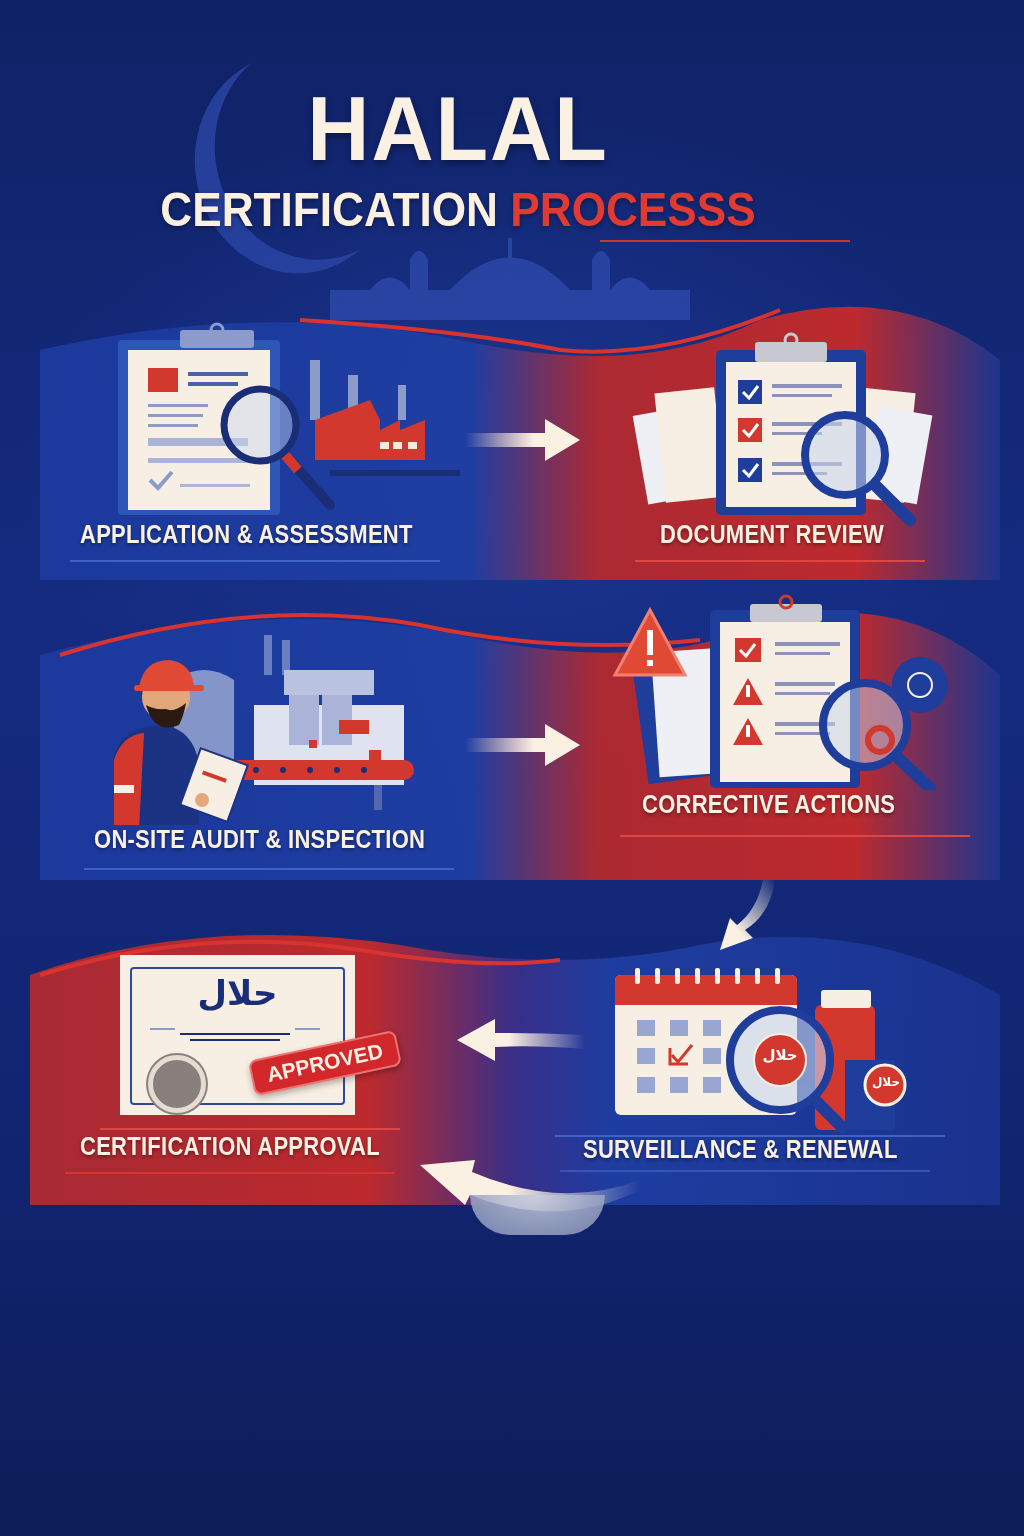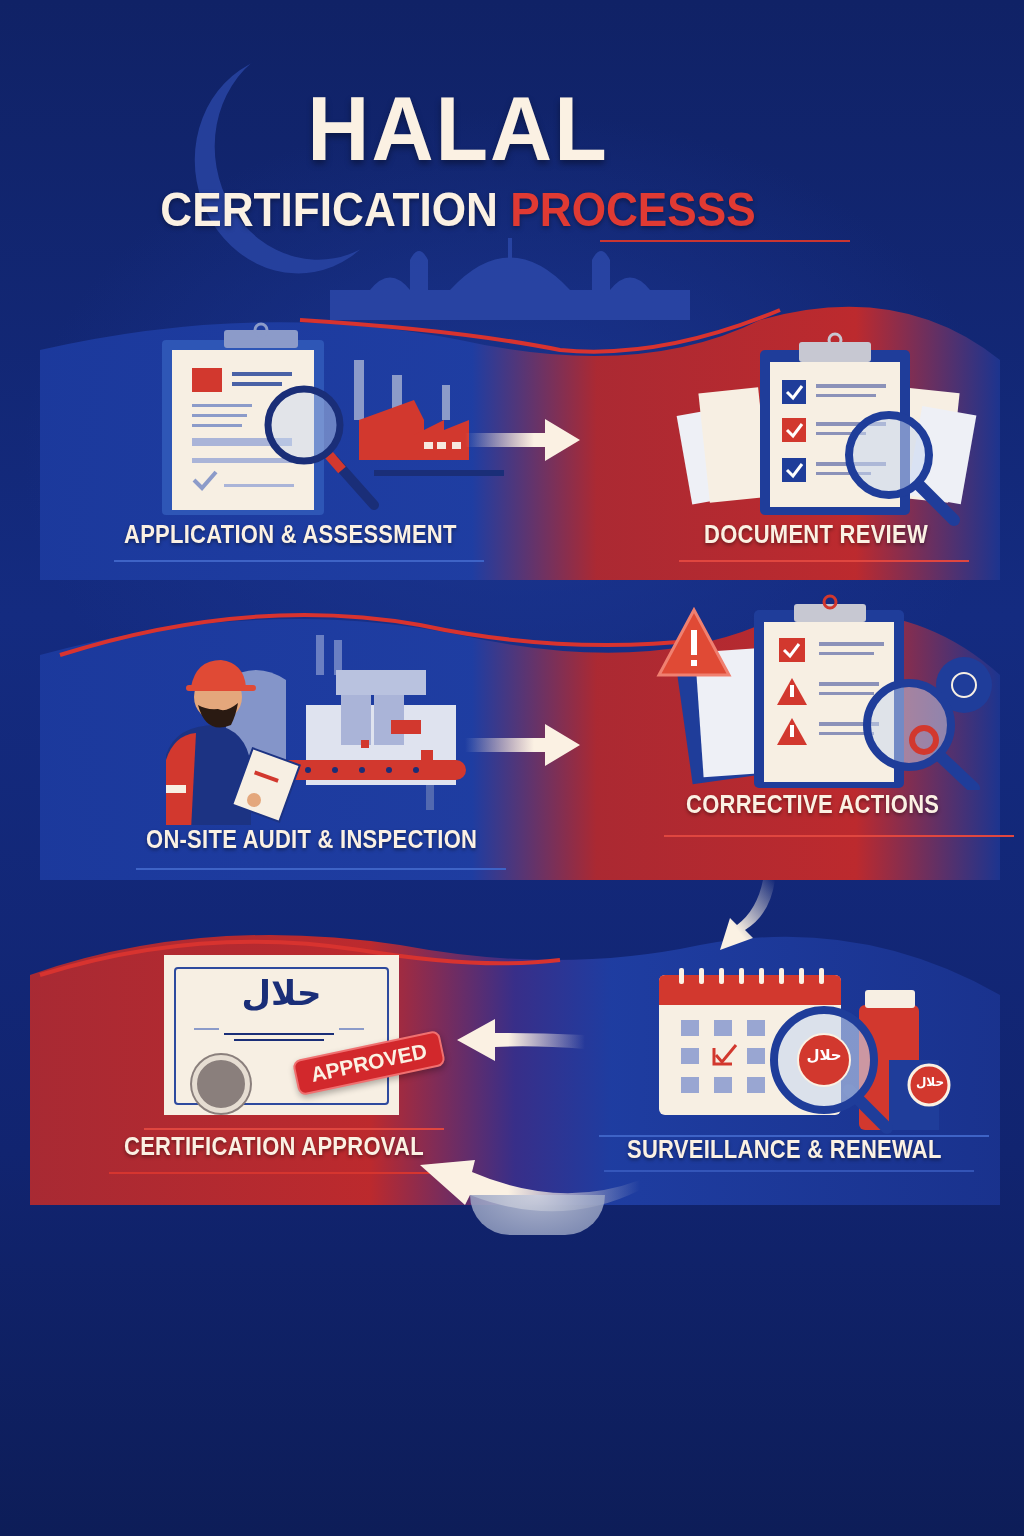--- a/index.html
+++ b/index.html
@@ -32,21 +32,21 @@
     font-weight: 700; font-size: 48px; color: #fbf1e3;
     letter-spacing: 0px; text-shadow: 0 2px 5px rgba(0,0,0,.35);
     transform: scaleX(.92);
   }
   .title-sub .accent { color: #e03a33; }
   .title-rule { position: absolute; left: 600px; top: 240px; width: 250px; height: 2px; background: #c93531; }
 
   .band { position: absolute; left: 0; width: 1024px; }
   .band svg { position: absolute; left: 0; top: 0; }
 
-  .step { position: absolute; margin-left: 44px; }
+  .step { position: absolute; }
   .step-label {
     position: absolute; white-space: nowrap; color: #fbf1e3; font-weight: 700;
     font-size: 25px; letter-spacing: .3px; transform: scaleX(.88); transform-origin: left center;
     text-shadow: 0 2px 4px rgba(0,0,0,.4);
   }
   .rule { position: absolute; height: 2px; }
 
   .arrow { position: absolute; }
   .bottom-moon {
     position: absolute; left: 470px; top: 1195px; width: 135px; height: 40px;
@@ -203,21 +203,21 @@
         <rect x="152" y="152" width="55" height="3"></rect>
       </g>
 
     <line x1="255" y1="165" x2="290" y2="200" stroke="#1f3d9a" stroke-width="12" stroke-linecap="round"></line>
     <circle cx="225" cy="135" r="40" fill="rgba(200,215,240,.55)" stroke="#1f3d9a" stroke-width="8"></circle>
   </svg>
   <div class="step-label" style="left:40px;top:200px;">DOCUMENT REVIEW</div>
   <div class="rule" style="left:15px;top:240px;width:290px;background:#e0463f;"></div>
 </div>
 
-<div class="step" style="left:92px;top:625px;width:380px;height:260px;text-align:right;">
+<div class="step" style="left:84px;top:625px;width:380px;height:260px;text-align:right;">
   <svg width="380" height="200" viewBox="0 0 380 200">
 
     <rect x="180" y="10" width="8" height="40" fill="#6a7fc2"></rect>
       <rect x="198" y="15" width="8" height="35" fill="#6a7fc2"></rect>
     <path d="M90 55 Q120 35 150 55 L150 140 L90 140Z" fill="#8495c9"></path>
     <rect x="200" y="45" width="90" height="25" fill="#b9c2df"></rect>
 
     <rect x="170" y="80" width="150" height="80" fill="#dfe3ef"></rect>
     <rect x="205" y="70" width="30" height="50" fill="#aab4d8"></rect>
       <rect x="238" y="70" width="30" height="50" fill="#aab4d8"></rect>

